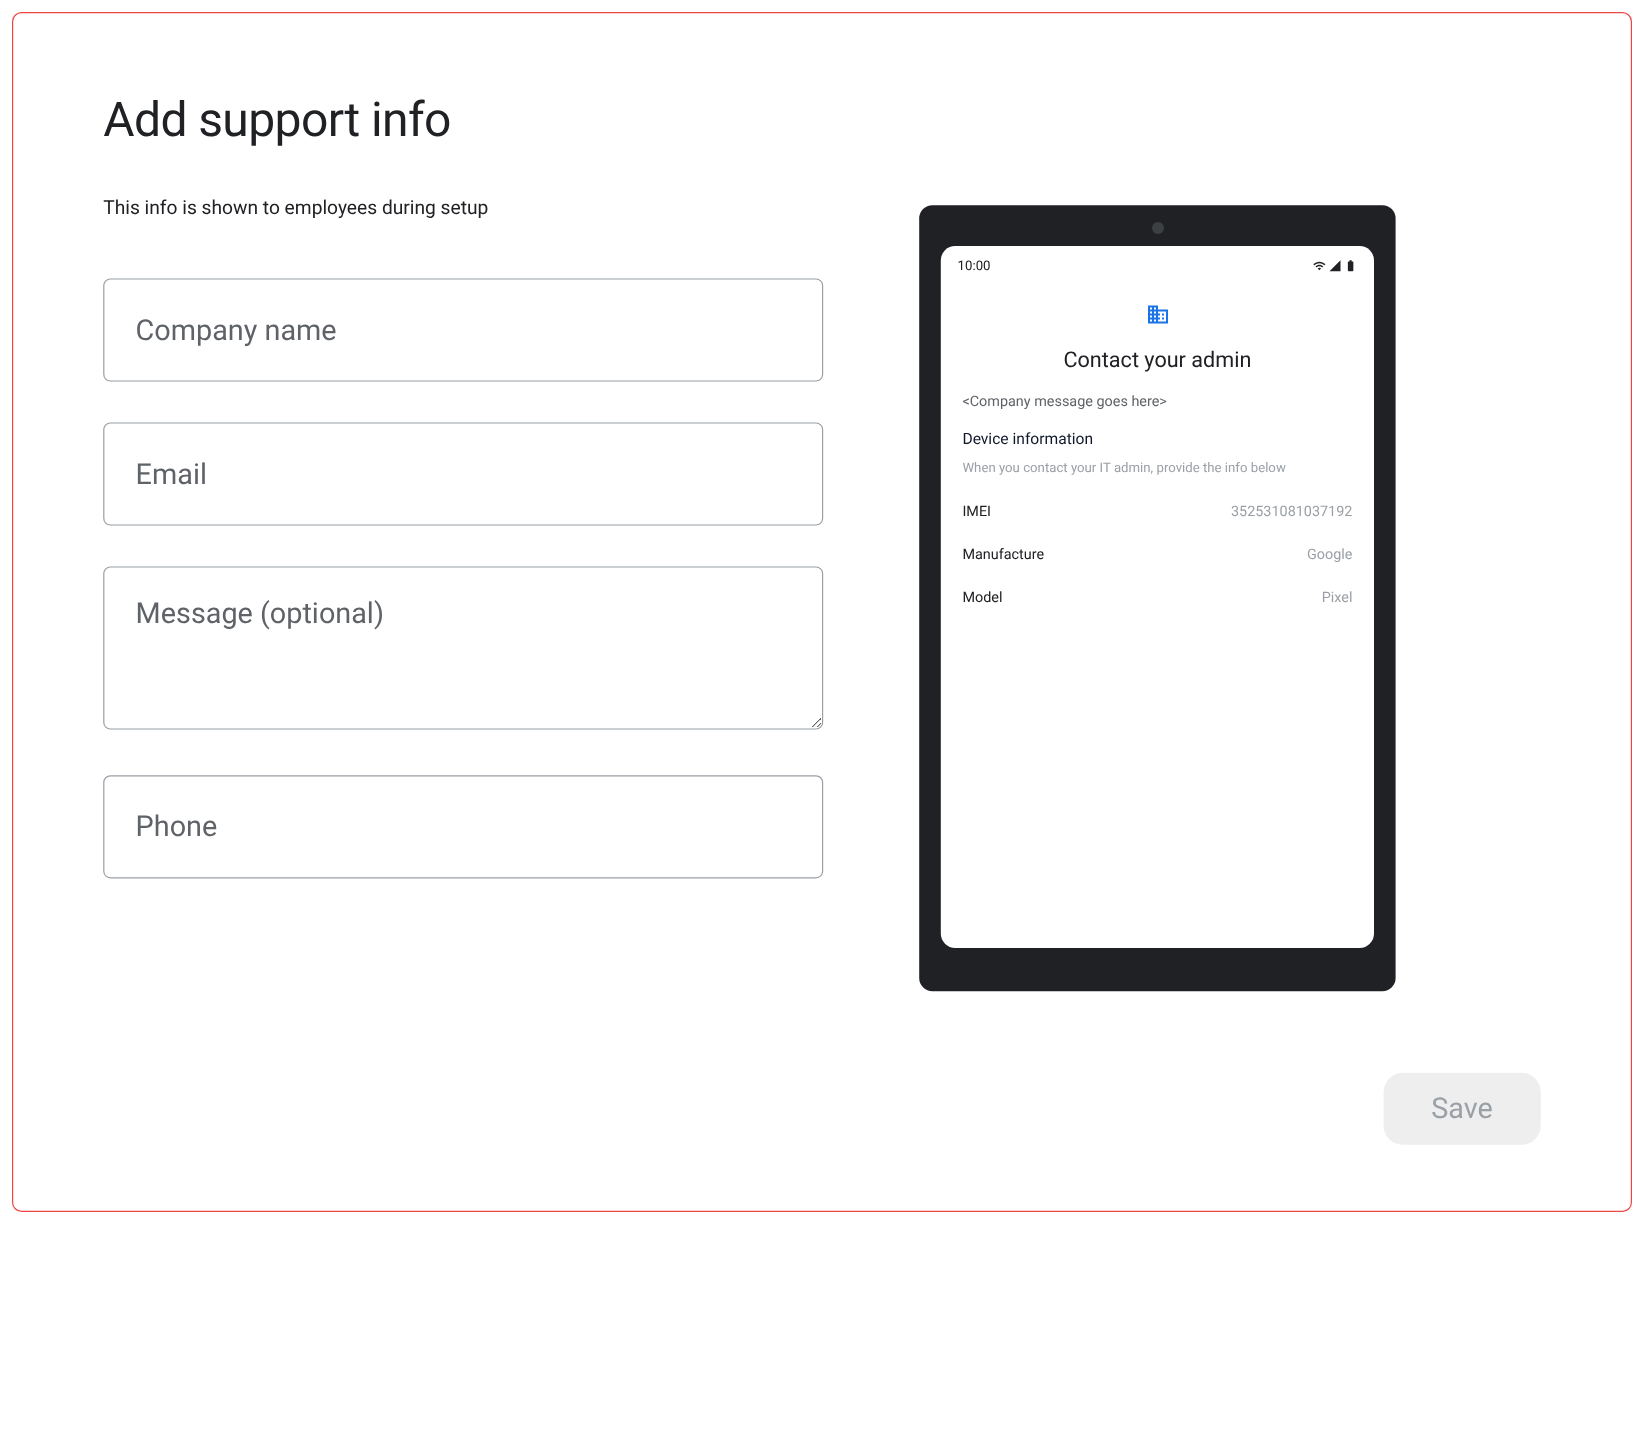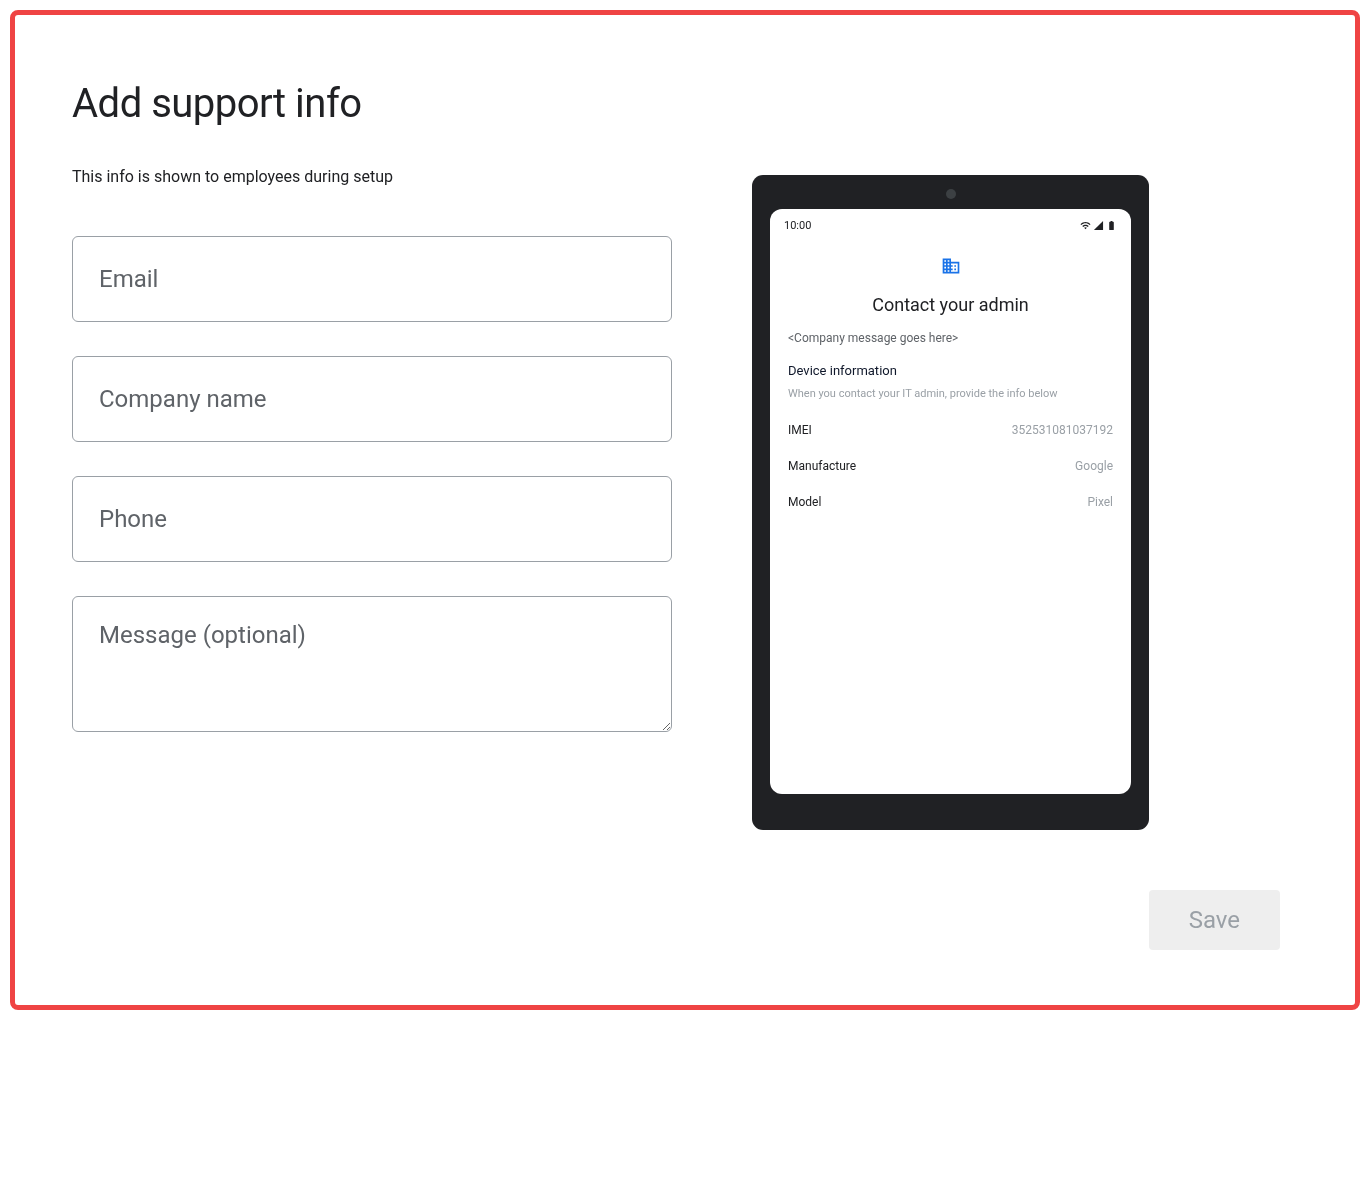--- a/index.html
+++ b/index.html
@@ -6,23 +6,23 @@
       box-sizing: border-box;
       margin: 0;
       padding: 0;
     }
     body {
       font-family: Roboto, "Helvetica Neue", Arial, sans-serif;
       background: #fff;
       padding: 10px;
     }
     .container {
-      border: 5px solid #ef4444;
+      border: 1px solid #ef4444;
       border-radius: 8px;
-      padding: 65px 75px 55px 57px;
+      padding: 65px 75px 55px 75px;
       max-width: 1360px;
       min-height: 1000px;
       position: relative;
     }
     .main-layout {
       display: flex;
       gap: 80px;
     }
     .form-column {
       flex: 1;
@@ -186,46 +186,46 @@
       position: absolute;
       right: 75px;
       bottom: 55px;
     }
     .save-button {
       background: #eeeeee;
       border: none;
       color: #9aa0a6;
       font-size: 24px;
       padding: 16px 40px;
-      border-radius: 4px;
+      border-radius: 16px;
       cursor: not-allowed;
       font-family: inherit;
     }
   </style>
 </head>
 <body>
 
 <div class="container">
   <div class="main-layout">
 
     <div class="form-column">
       <h1 class="page-title">Add support info</h1>
       <div class="subtitle">This info is shown to employees during setup</div>
 
       <div class="form-field">
+        <input type="text" placeholder="Company name" style="">
+      </div>
+      <div class="form-field">
         <input type="text" placeholder="Email" style="">
       </div>
       <div class="form-field">
-        <input type="text" placeholder="Company name" style="">
+        <textarea placeholder="Message (optional)" style=""></textarea>
       </div>
       <div class="form-field">
         <input type="text" placeholder="Phone" style="">
-      </div>
-      <div class="form-field">
-        <textarea placeholder="Message (optional)" style=""></textarea>
       </div>
     </div>
 
     <div class="phone-column">
       <div class="phone-frame">
         <div class="phone-camera"></div>
         <div class="phone-screen">
           <div class="status-bar">
             <span>10:00</span>
             <div class="status-icons">

